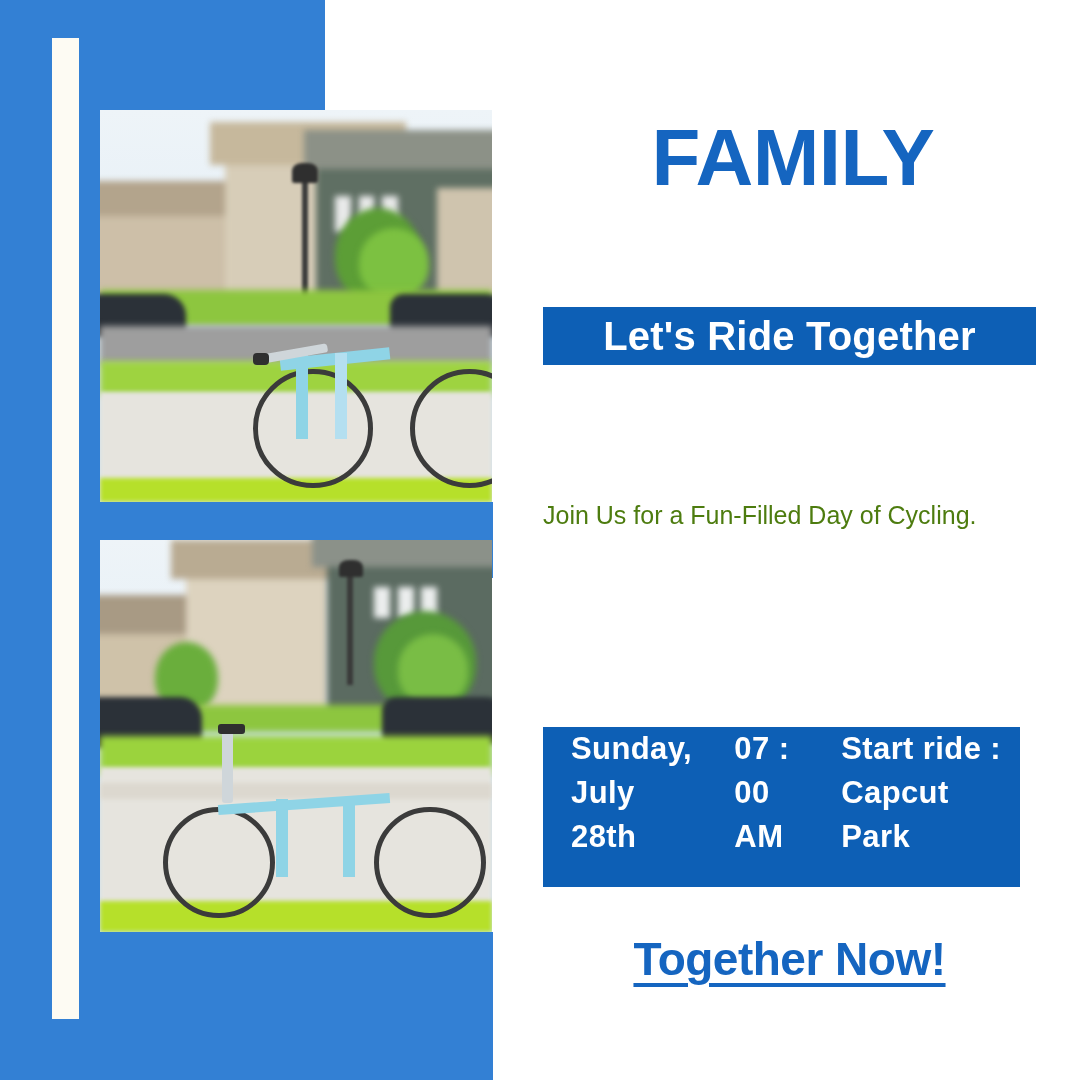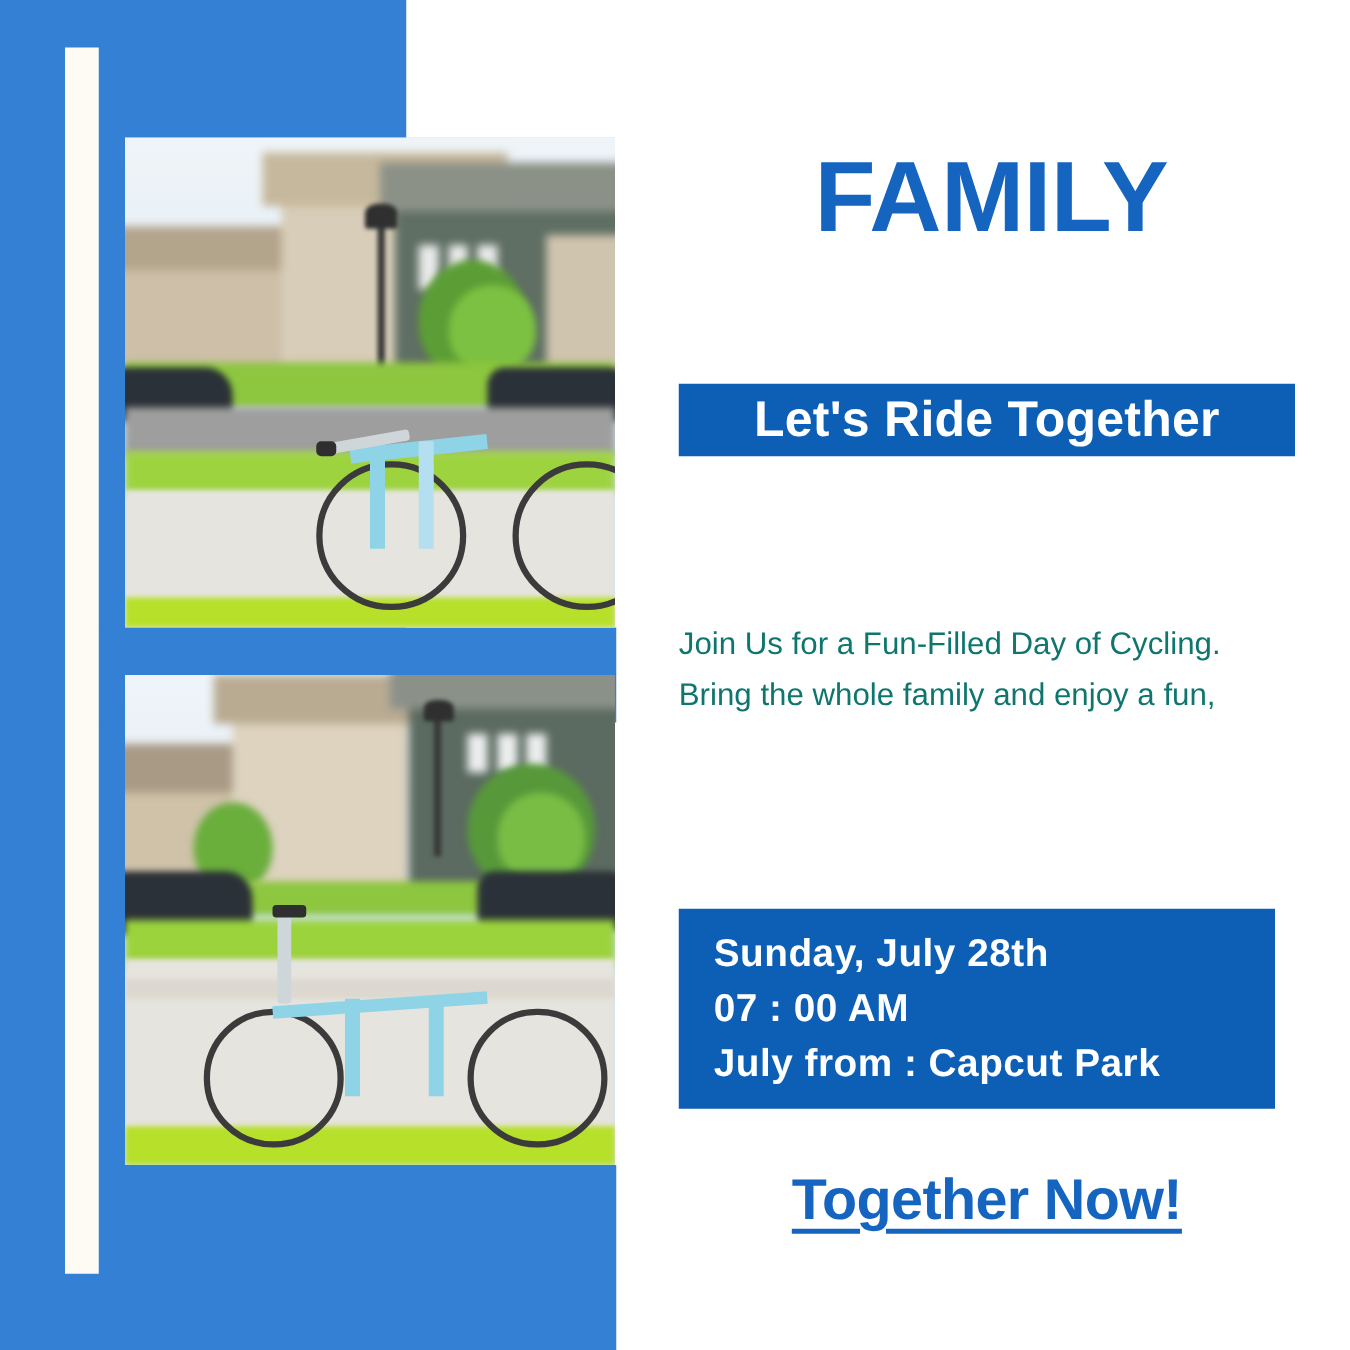--- a/index.html
+++ b/index.html
@@ -96,28 +96,28 @@
     position:absolute;left:16px;top:307px;width:493px;height:58px;
     background:#0D5FB5;display:flex;align-items:center;justify-content:center;
   }
   .subtitle-bar span{
     color:#ffffff;font-size:40px;font-weight:bold;letter-spacing:0.2px;
     font-family:"Liberation Sans", sans-serif;
   }
 
   .body-copy{
     position:absolute;left:16px;top:495px;width:500px;
-    color:#0f766e;font-size:25px;line-height:1.62;
+    color:#4d7c0f;font-size:25px;line-height:1.62;
     font-family:"Liberation Sans", sans-serif;
   }
 
   .details-box{
     position:absolute;left:16px;top:727px;width:477px;height:160px;
     background:#0D5FB5;
-    display:flex;flex-direction:column;justify-content:center;
+    display:flex;justify-content:center;
   }
   .details-box div{
     color:#ffffff;font-size:31px;font-weight:bold;
     line-height:1.42;padding-left:28px;letter-spacing:0.4px;
     font-family:"Liberation Sans", sans-serif;
   }
 
   .cta{
     position:absolute;left:16px;top:932px;width:493px;text-align:center;
   }
@@ -281,27 +281,26 @@
     <h1 class="title">
       <span class="title-l1">FAMILY</span>
     </h1>
 
     <div class="subtitle-bar">
       <span>Let's Ride Together</span>
     </div>
 
     <div class="body-copy">
       <div>Join Us for a Fun-Filled Day of Cycling.</div>
-      <div>Bring the whole family and enjoy a fun,</div>
     </div>
 
     <div class="details-box">
       <div>Sunday, July 28th</div>
       <div>07 :  00 AM</div>
-      <div>July from : Capcut Park</div>
+      <div>Start ride : Capcut Park</div>
     </div>
 
     <div class="cta">
       <a href="#">Together Now!</a>
     </div>
 
   </div>
 </div>
 
 </body></html>

